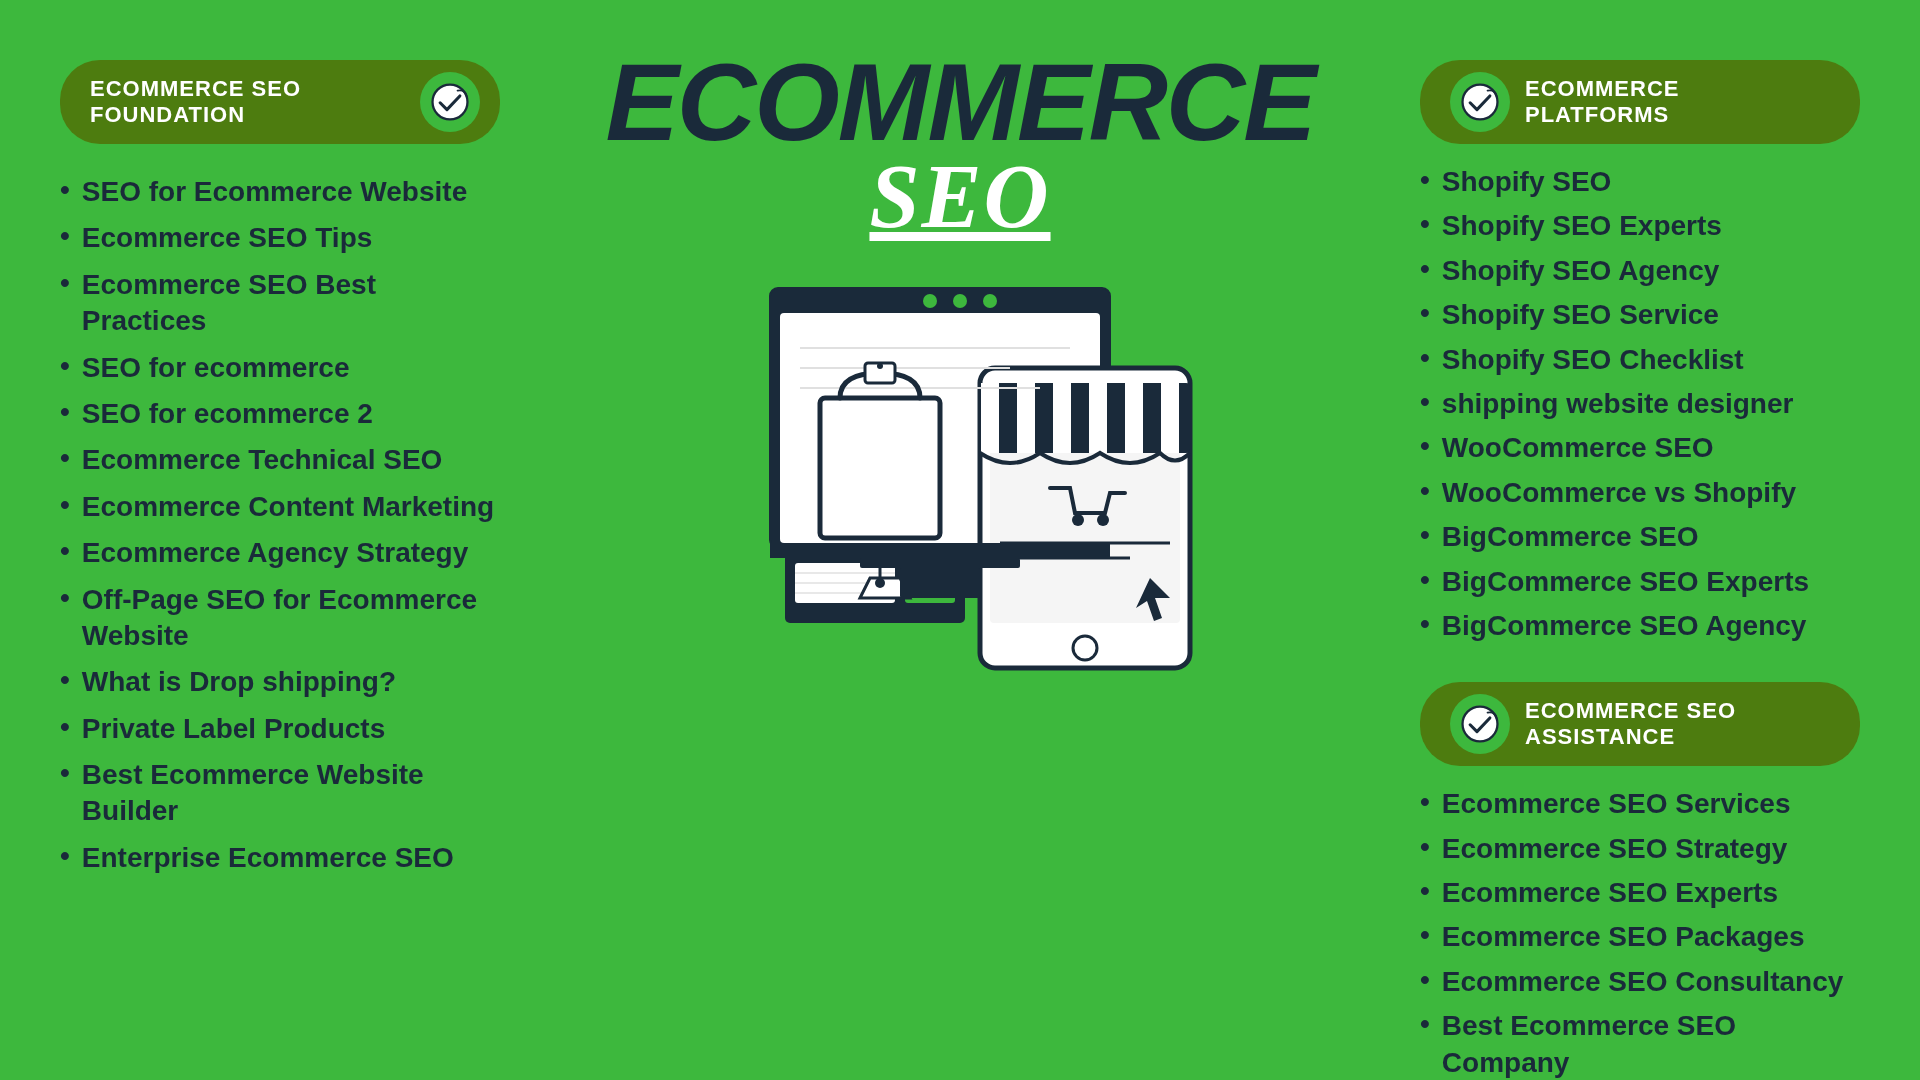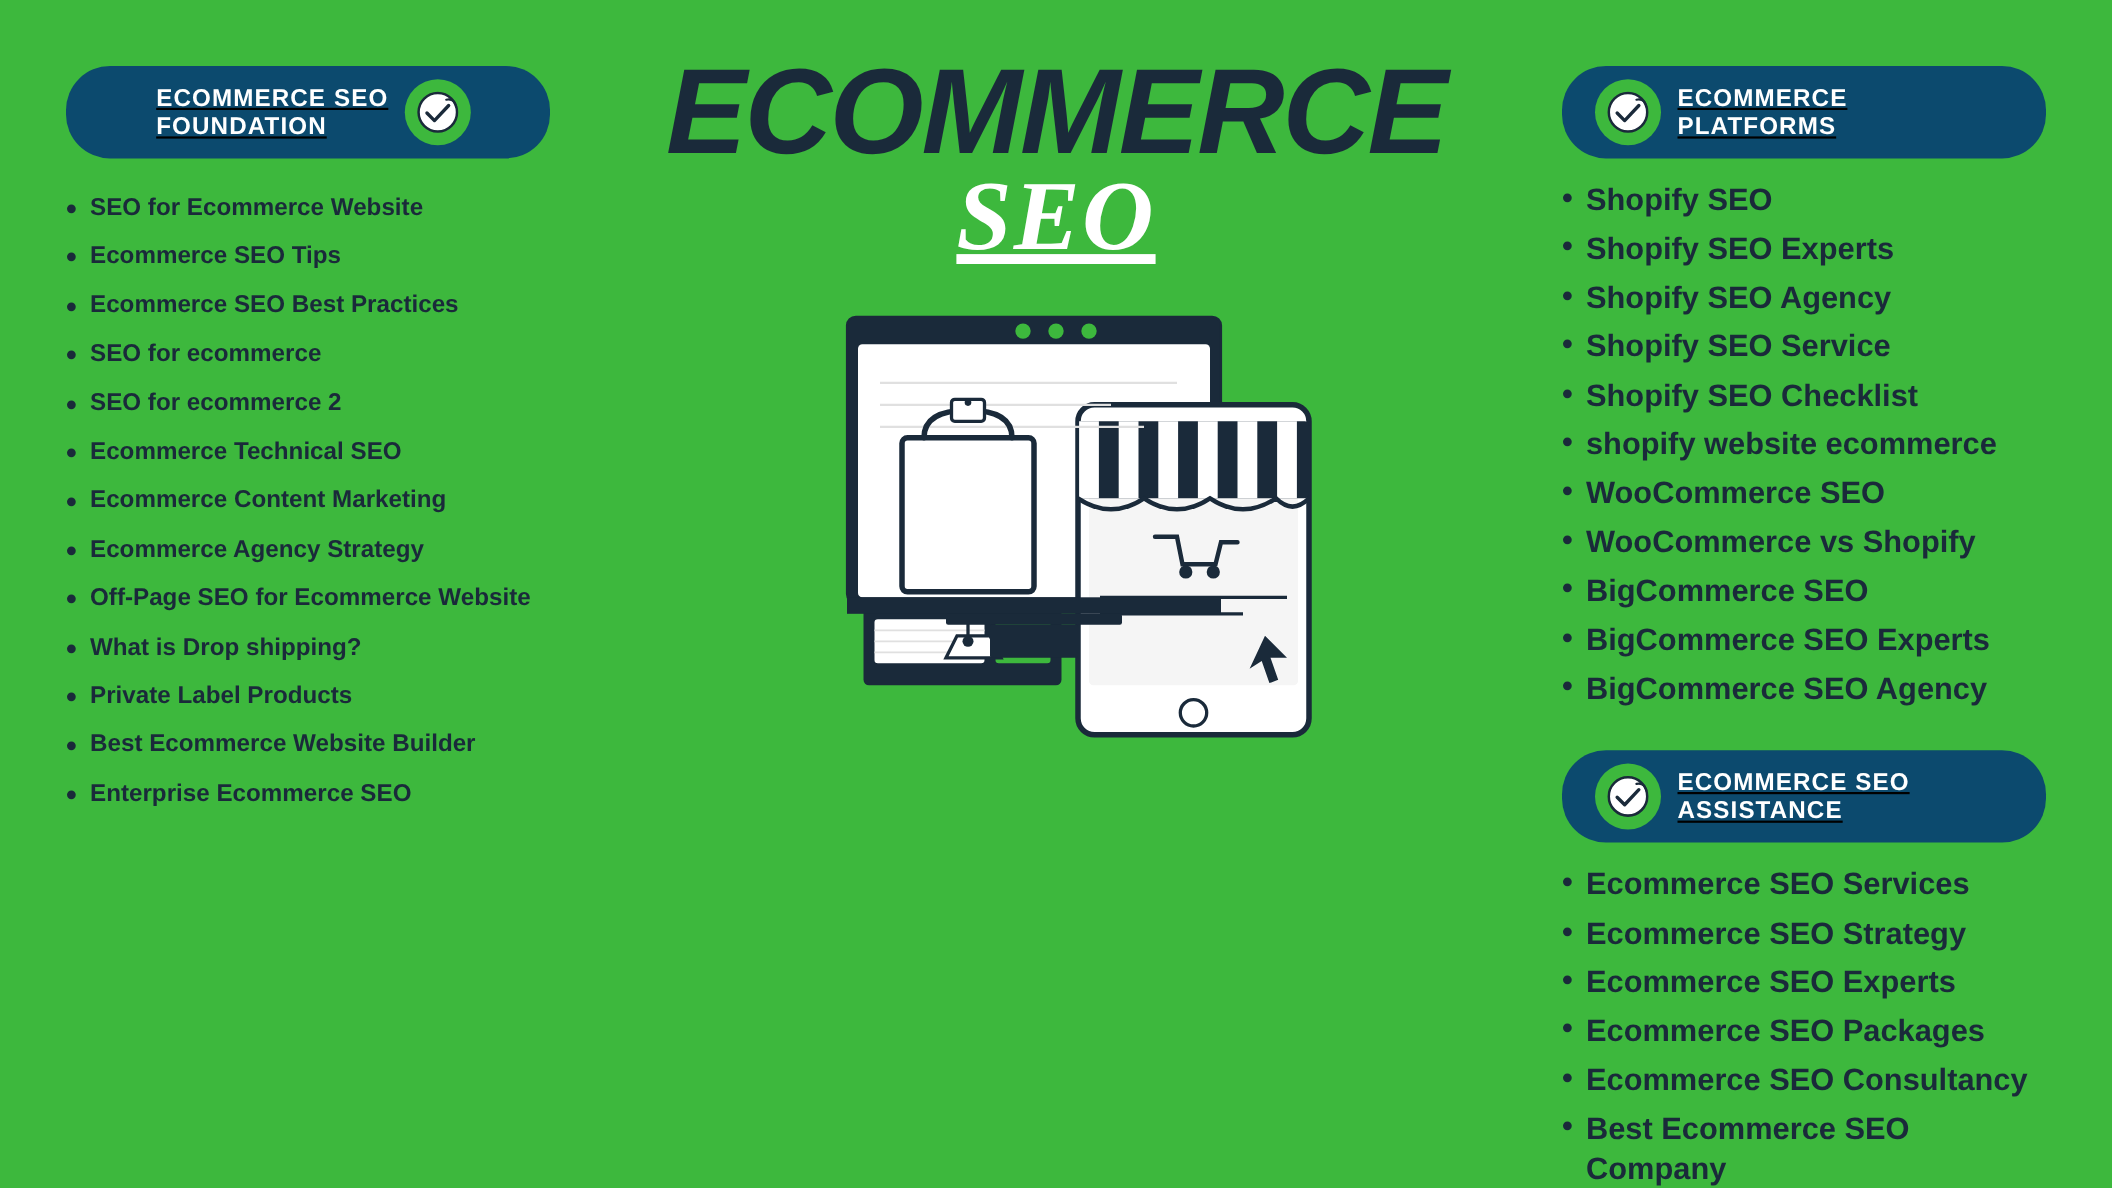--- a/index.html
+++ b/index.html
@@ -24,29 +24,28 @@
     }
 
     
     .left-column {
       width: 440px;
       flex-shrink: 0;
       padding-top: 20px;
     }
 
     .section-header {
-      background-color: #0c4a6e;
+      background-color: #4d7c0f;
       border-radius: 40px;
       display: flex;
       align-items: center;
-      justify-content: center;
+      justify-content: space-between;
       padding: 12px 20px 12px 30px;
       margin-bottom: 30px;
       position: relative;
-      text-decoration: underline;
     }
 
     .section-header-text {
       color: white;
       font-size: 22px;
       font-weight: 900;
       text-transform: uppercase;
       line-height: 1.2;
       letter-spacing: 1px;
     }
@@ -68,21 +67,21 @@
       height: 38px;
     }
 
     .bullet-list {
       list-style: none;
       padding: 0;
     }
 
     .bullet-list li {
       color: #1a2a3a;
-      font-size: 22px;
+      font-size: 28px;
       font-weight: 700;
       margin-bottom: 10px;
       display: flex;
       align-items: flex-start;
       line-height: 1.3;
     }
 
     .bullet-list li::before {
       content: "•";
       color: #1a2a3a;
@@ -273,21 +272,21 @@
       </div>
       <div class="section-header-text" style="white-space: pre-line; flex:1;">ECOMMERCE
 PLATFORMS</div>
     </div>
     <ul class="bullet-list">
       <li>Shopify SEO</li>
       <li>Shopify SEO Experts</li>
       <li>Shopify SEO Agency</li>
       <li>Shopify SEO Service</li>
       <li>Shopify SEO Checklist</li>
-      <li>shopify website ecommerce</li>
+      <li>shipping website designer</li>
       <li>WooCommerce SEO</li>
       <li>WooCommerce vs Shopify</li>
       <li>BigCommerce SEO</li>
       <li>BigCommerce SEO Experts</li>
       <li>BigCommerce SEO Agency</li>
     </ul>
 
     <div class="section-gap"></div>
 
     <div class="section-header">

